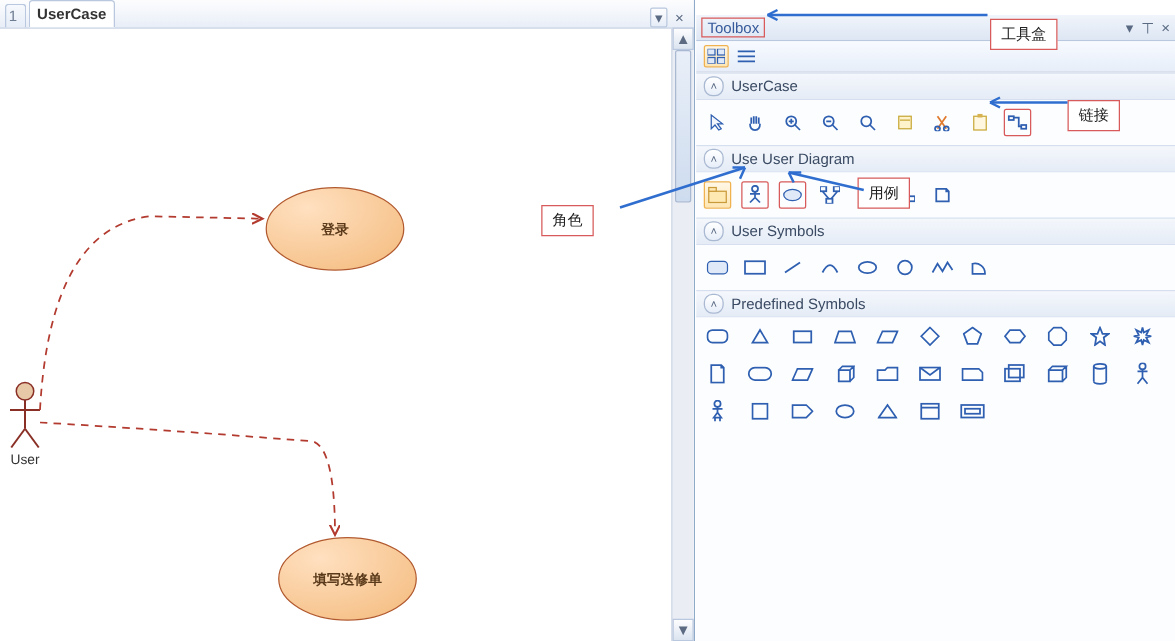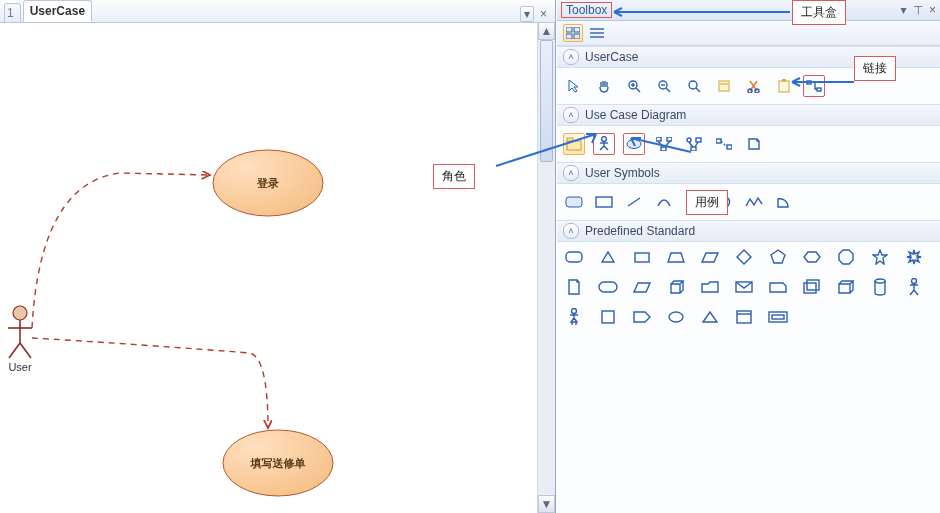--- a/index.html
+++ b/index.html
@@ -11,21 +11,21 @@
   .tab-active { height:20px; display:flex; align-items:center; gap:6px; padding:0 6px; border:1px solid #b9c8de; border-bottom:1px solid #fff; background:#fff; border-radius:3px 3px 0 0; font-weight:600;justify-content:flex-end;}
   .tabbar-right { margin-left:auto; display:flex; align-items:center; gap:6px; padding:0 4px; color:#5a6a83;}
   .tabbar-right span{ cursor:default; }
   .canvas { flex:1; position:relative; overflow:hidden; background:#fff; }
   .canvas svg { position:absolute; left:0; top:0; }
   .vscroll { position:absolute; right:0; top:22px; bottom:0; width:17px; background:#eaeef4; border-left:1px solid #cfd8e6; }
   .vscroll .btn { height:16px; background:linear-gradient(#fdfdfe,#dbe4f0); border:1px solid #b9c8de; margin:0; display:flex; align-items:center; justify-content:center; color:#5c6b82;}
   .vscroll .thumb { position:absolute; left:2px; right:2px; top:18px; height:120px; background:linear-gradient(#e9eff8,#cedcef); border:1px solid #aab9d2; border-radius:2px;}
   .vscroll .btn.down{ position:absolute; bottom:0; left:0; right:0;}
   
-  .right { flex:1; display:flex; flex-direction:column; border-left:1px solid #ffffff;}
+  .right { flex:1; display:flex; flex-direction:column; border-left:1px solid #ffffff;margin-top:12px;}
   .tool-header { height:20px; background:linear-gradient(#f1f5fb,#dde6f3); border-bottom:1px solid #b9c8de; display:flex; align-items:center; padding:0 4px; gap:4px;}
   .tool-title { font-weight:400; color:#365a9b; padding:0 4px; border:1px solid #d85a5a; }
   .tool-header-right{ margin-left:auto; display:flex; gap:6px; color:#5a6a83;}
   .tool-viewbar { height:24px; background:linear-gradient(#f7faff,#e7eef9); border-bottom:1px solid #cfd8e6; display:flex; align-items:center; gap:4px; padding:0 6px;}
   .view-btn{ width:18px; height:16px; border:1px solid transparent; display:flex; align-items:center; justify-content:center; }
   .view-btn.sel{ border:1px solid #f0b24f; background:linear-gradient(#fff7e6,#ffe6b3); border-radius:2px;}
   .section-head { height:20px; background:linear-gradient(#f4f7fc,#e5ecf6); border-top:1px solid #d5dff0; border-bottom:1px solid #d5dff0; display:flex; align-items:center; gap:6px; padding:0 6px; color:#3a4a63;}
   .chev { width:14px; height:14px; border:1px solid #aab9d2; border-radius:7px; display:flex; align-items:center; justify-content:center; background:linear-gradient(#ffffff,#e7eef9); color:#5a6a83; font-size:9px;}
   .tool-row { padding:4px 6px; display:flex; flex-wrap:wrap; align-items:center; gap:6px 8px; background:#fbfdff;}
   .tool-row.icons { min-height:28px; }
@@ -189,21 +189,21 @@
           <svg width="16" height="14">
             <rect x="1" y="2" width="4" height="3" class="shape-blue"></rect>
             <rect x="11" y="9" width="4" height="3" class="shape-blue"></rect>
             <path d="M5 3 L9 3 L9 10 L11 10" class="shape-blue"></path>
           </svg>
         </div>
     </div>
 
     <div class="section-head">
       <span class="chev">˄</span>
-      <span>Use Case Diagram</span>
+      <span>Use User Diagram</span>
     </div>
     <div class="tool-row icons">
       <div class="tbtn" style="border:1px solid #f0b24f;background:linear-gradient(#fff7e6,#ffe6b3);">
           <svg width="16" height="14">
             <rect x="1" y="4" width="14" height="9" fill="#ffe9b3" stroke="#c99a3a"></rect>
             <rect x="1" y="1" width="6" height="3" fill="#ffe9b3" stroke="#c99a3a"></rect>
           </svg>
         </div>
       <div class="tbtn boxed">
           <svg width="14" height="16">
@@ -292,21 +292,21 @@
         </div>
       <div class="tbtn">
           <svg width="16" height="14">
             <path d="M2 12 L2 4 A8 8 0 0 1 12 12 Z" class="shape-blue"></path>
           </svg>
         </div>
     </div>
 
     <div class="section-head">
       <span class="chev">˄</span>
-      <span>Predefined Standard</span>
+      <span>Predefined Symbols</span>
     </div>
     <div class="tool-row icons" style="gap:8px 12px;">
 
       <div class="tbtn">
           <svg width="18" height="14">
             <rect x="1" y="2" width="16" height="10" rx="4" class="shape-blue"></rect>
           </svg>
         </div>
       <div class="tbtn">
           <svg width="16" height="14">
@@ -457,33 +457,33 @@
           <svg width="20" height="14">
             <rect x="1" y="2" width="18" height="10" class="shape-blue"></rect>
             <rect x="4" y="5" width="12" height="4" class="shape-blue"></rect>
           </svg>
         </div>
     </div>
 
     <div style="flex:1;background:#fbfdff;"></div>
   </div>
 
-  <div class="annot" style="left:792px; top:0px;"><span>工具盒</span></div>
+  <div class="annot" style="left:792px; top:15px;"><span>工具盒</span></div>
   <svg class="annot-arrow" style="left:610px; top:6px;" width="182" height="14">
       <line x1="180" y1="6" x2="4" y2="6" stroke="#2f6ecf" stroke-width="2"></line>
       <path d="M4 6 L12 2 M4 6 L12 10" stroke="#2f6ecf" stroke-width="2" fill="none"></path>
     </svg>
 
-  <div class="annot" style="left:854px; top:56px;"><span>链接</span></div>
+  <div class="annot" style="left:854px; top:80px;"><span>链接</span></div>
   <svg class="annot-arrow" style="left:788px; top:76px;" width="70" height="14">
       <line x1="66" y1="6" x2="4" y2="6" stroke="#2f6ecf" stroke-width="2"></line>
       <path d="M4 6 L12 2 M4 6 L12 10" stroke="#2f6ecf" stroke-width="2" fill="none"></path>
     </svg>
 
-  <div class="annot" style="left:686px; top:142px;margin-top:48px;"><span>用例</span></div>
+  <div class="annot" style="left:686px; top:142px;"><span>用例</span></div>
   <svg class="annot-arrow" style="left:625px; top:134px;" width="70" height="22">
       <line x1="66" y1="18" x2="6" y2="4" stroke="#2f6ecf" stroke-width="2"></line>
       <path d="M6 4 L16 4 M6 4 L10 12" stroke="#2f6ecf" stroke-width="2" fill="none"></path>
     </svg>
 
   <div class="annot" style="left:433px; top:164px;"><span>角色</span></div>
   <svg class="annot-arrow" style="left:494px; top:130px;" width="110" height="40">
       <line x1="2" y1="36" x2="102" y2="4" stroke="#2f6ecf" stroke-width="2"></line>
       <path d="M102 4 L92 4 M102 4 L98 13" stroke="#2f6ecf" stroke-width="2" fill="none"></path>
     </svg>

